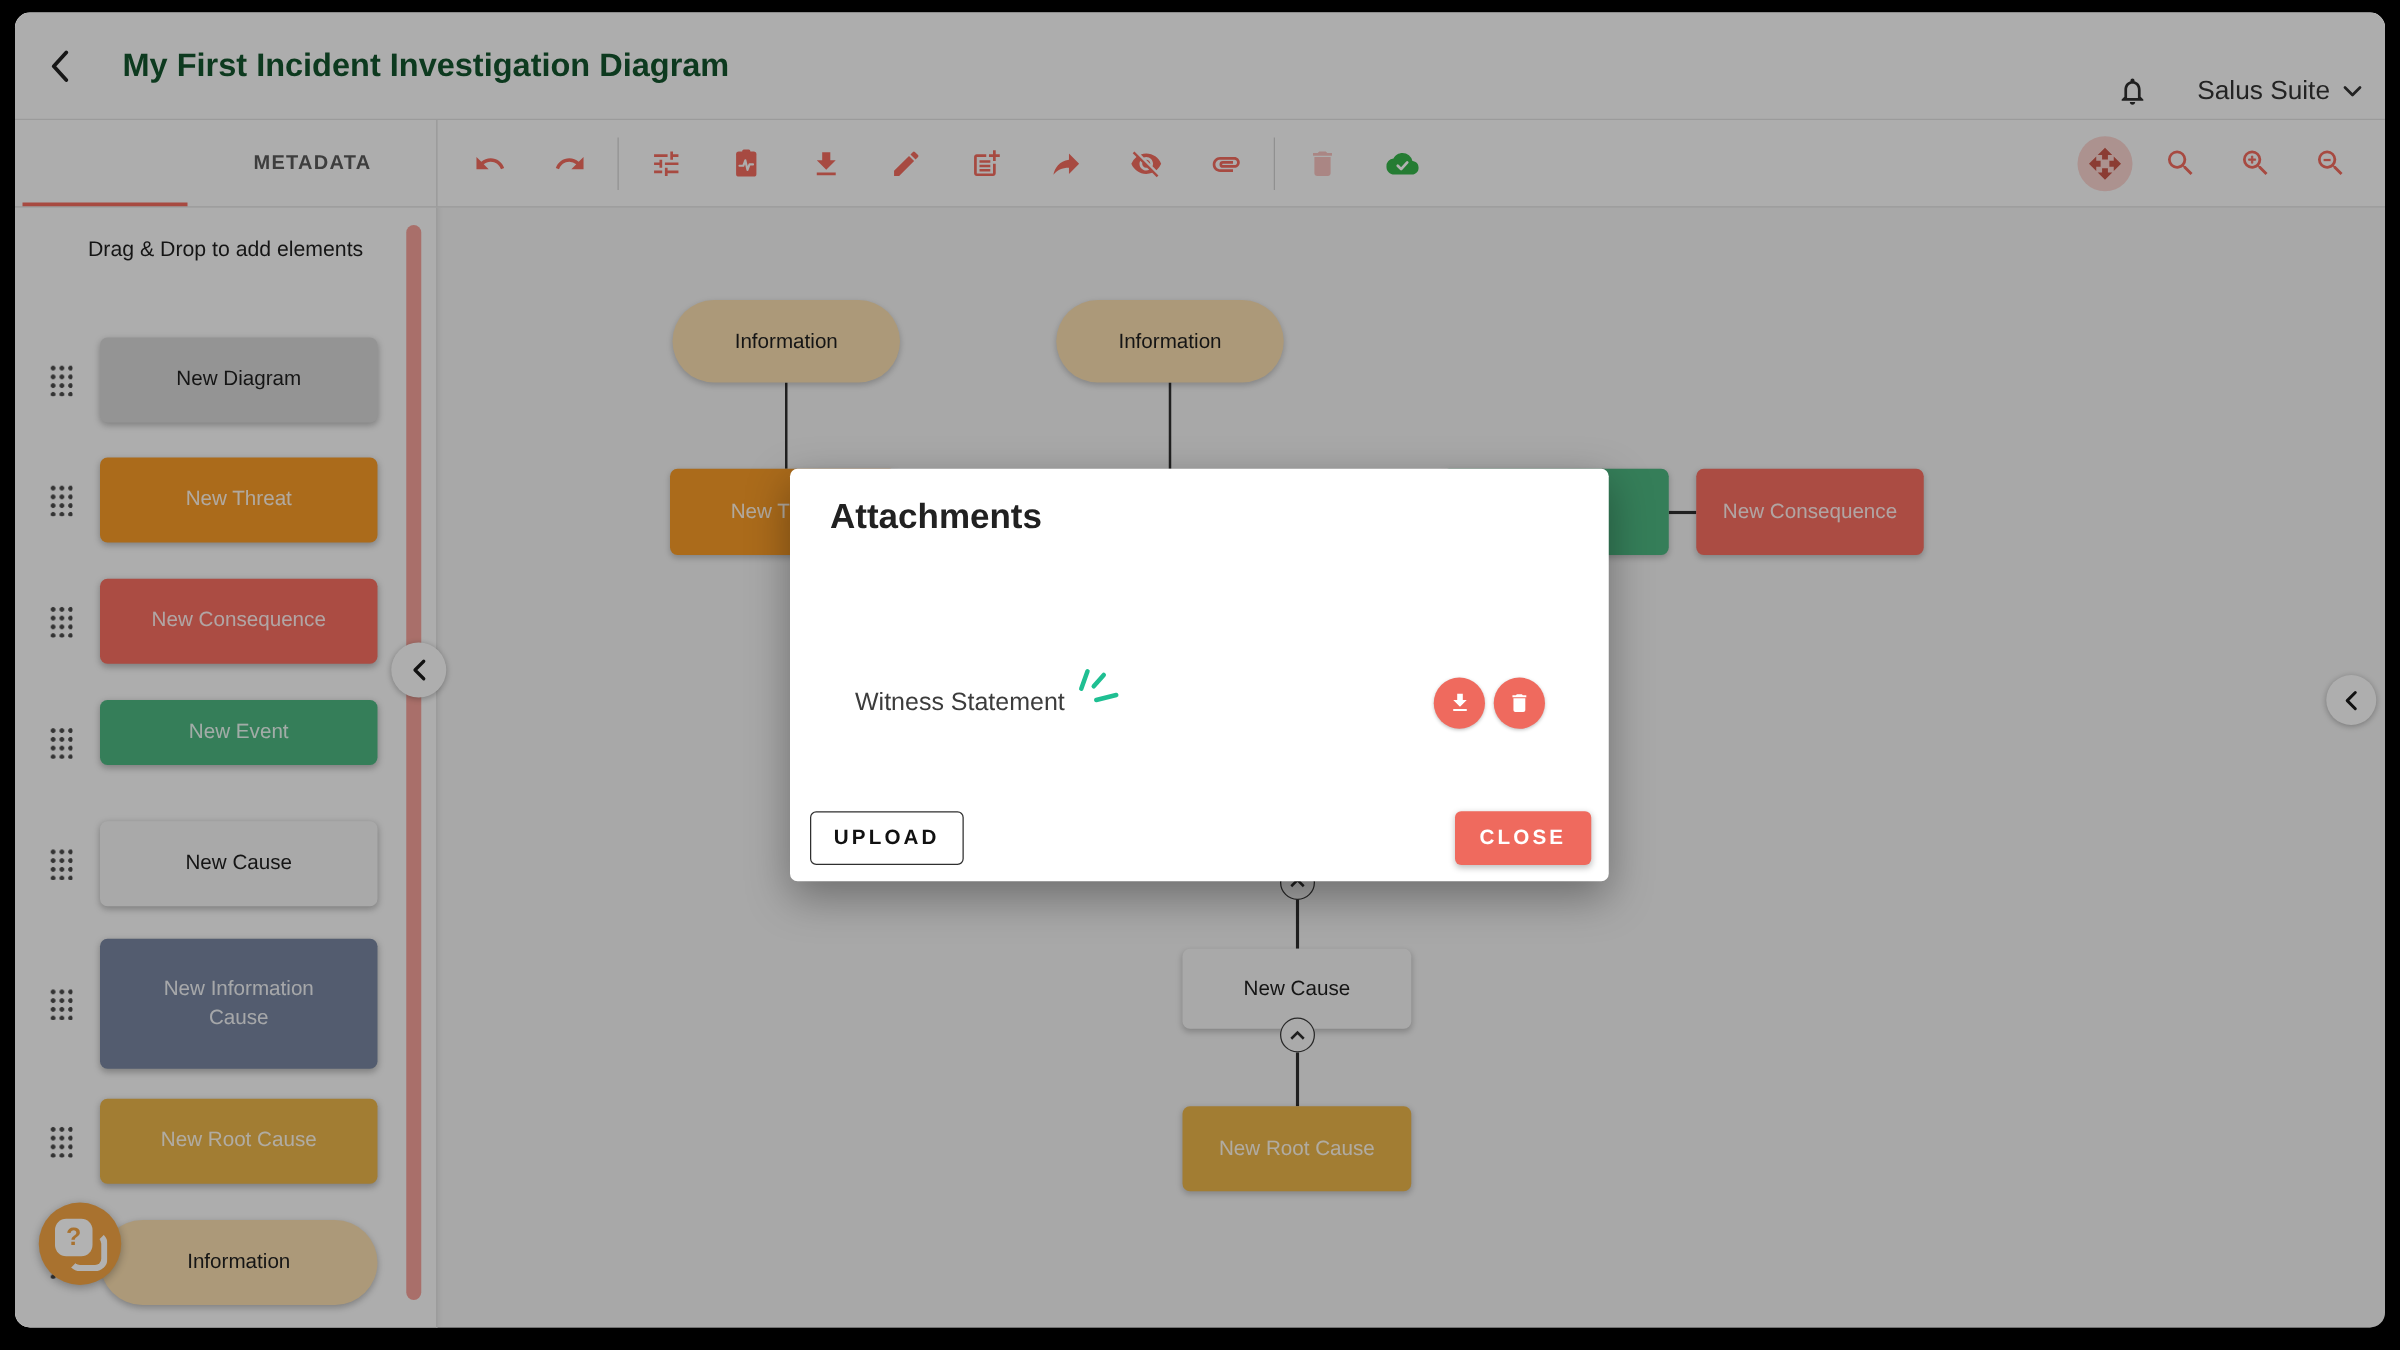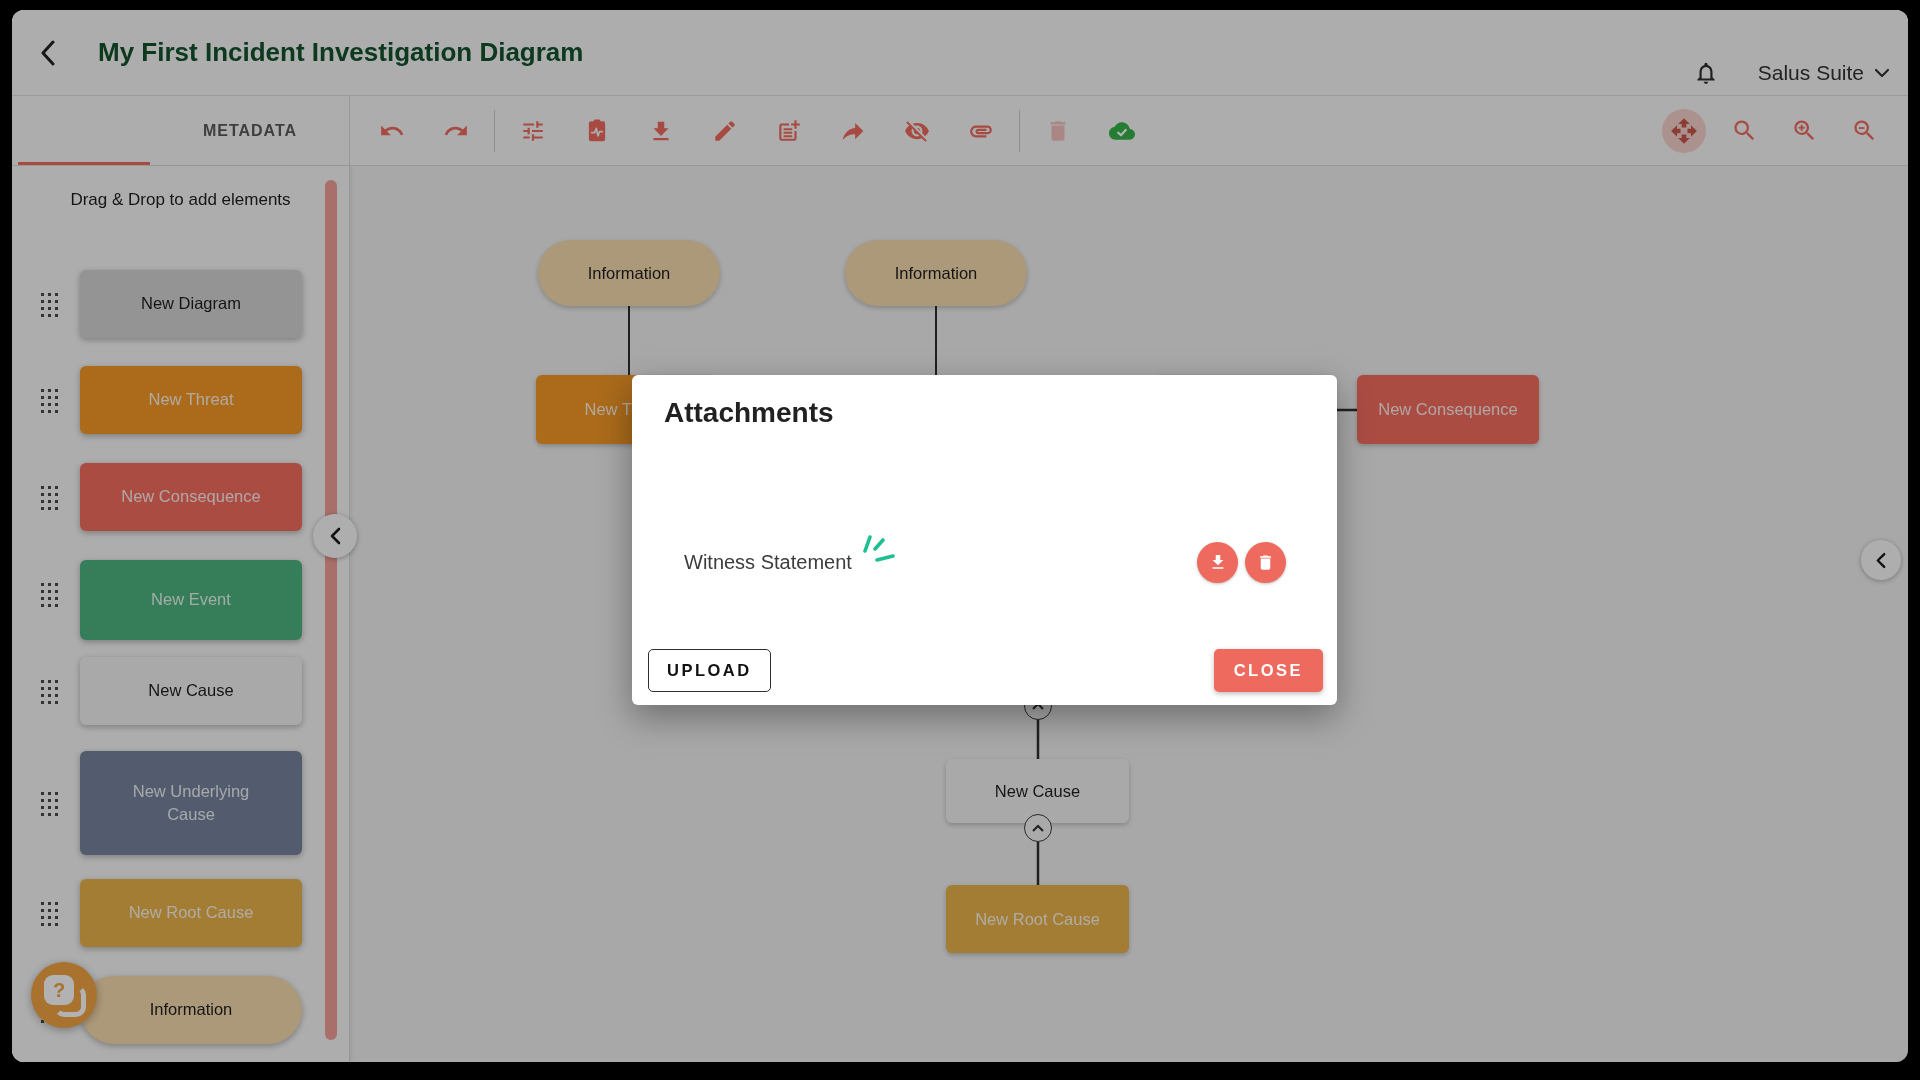--- a/index.html
+++ b/index.html
@@ -62,21 +62,21 @@
   .collapse-right{left:1849px;top:530px;width:40px;height:40px;}
   
   .help-btn{position:absolute;left:19px;top:952px;width:66px;height:66px;border-radius:50%;background:#F2A444;
     border:none;cursor:pointer;z-index:14;box-shadow:0 2px 8px rgba(0,0,0,.3);}
   .help-b2{position:absolute;right:11px;bottom:11px;width:22px;height:22px;border:5px solid transparent;
     border-right-color:#FFF;border-bottom-color:#FFF;border-radius:10px;}
   .help-b1{position:absolute;left:13px;top:13px;width:30px;height:30px;background:#FFF;border-radius:9px;
     display:flex;align-items:center;justify-content:center;font-size:20px;font-weight:700;color:#F2A444;}
   
   .scrim{position:absolute;left:0;top:0;width:100%;height:100%;background:rgba(0,0,0,.30);z-index:50;}
-  .modal{position:absolute;left:620px;top:365px;width:705px;height:330px;background:#FFF;border-radius:6px;
+  .modal{position:absolute;left:620px;top:365px;width:655px;height:330px;background:#FFF;border-radius:6px;
     z-index:100;box-shadow:0 12px 34px rgba(0,0,0,.35);}
   .modal-title{position:absolute;left:32px;top:22px;font-size:28px;font-weight:700;color:#212121;}
   .search-wrap{position:absolute;left:30px;top:88px;width:591px;height:55px;border:1px solid #8F8F8F;
     border-radius:8px;display:flex;align-items:center;box-sizing:border-box;background:#FFF;}
   .search-wrap svg{margin-left:20px;flex:none;}
   .search-input{border:none;outline:none;font-size:20px;color:#424242;margin-left:14px;flex:1;
     font-family:"Liberation Sans",sans-serif;background:transparent;}
   .search-input::placeholder{color:#9A9A9A;}
   .attach-row{position:absolute;left:0;top:160px;width:100%;height:54px;display:flex;align-items:center;}
   .attach-name{margin-left:52px;font-size:20px;color:#3C3C3C;}
@@ -259,29 +259,29 @@
     <div class="pal-row" style="top:201px;">
       <div class="drag-handle" style="top:20px;"></div>
       <button class="pal-btn pal-light" style="top: 0px; height: 68px; background: rgb(245, 154, 40);">New Threat</button>
     </div>
     <div class="pal-row" style="top:298px;">
       <div class="drag-handle" style="top:20px;"></div>
       <button class="pal-btn pal-light" style="top: 0px; height: 68px; background: rgb(245, 110, 96);">New Consequence</button>
     </div>
     <div class="pal-row" style="top:395px;">
       <div class="drag-handle" style="top:20px;"></div>
-      <button class="pal-btn pal-light" style="top: 0px; height: 80px; background: rgb(76, 181, 128);">New Event</button>
+      <button class="pal-btn pal-light" style="top: 0px; height: 52px; background: rgb(76, 181, 128);">New Event</button>
     </div>
     <div class="pal-row" style="top:492px;">
       <div class="drag-handle" style="top:20px;"></div>
       <button class="pal-btn pal-dark" style="top: 0px; height: 68px; background: rgb(243, 243, 243);">New Cause</button>
     </div>
     <div class="pal-row" style="top:586px;">
       <div class="drag-handle" style="top:38px;"></div>
-      <button class="pal-btn pal-light" style="top: 0px; height: 104px; padding: 0px 40px; background: rgb(119, 133, 159);">New Underlying Cause</button>
+      <button class="pal-btn pal-light" style="top: 0px; height: 104px; padding: 0px 40px; background: rgb(119, 133, 159);">New Information Cause</button>
     </div>
     <div class="pal-row" style="top:714px;">
       <div class="drag-handle" style="top:20px;"></div>
       <button class="pal-btn pal-light" style="top: 0px; height: 68px; background: rgb(233, 179, 74);">New Root Cause</button>
     </div>
     <div class="pal-row" style="top:811px;">
       <div class="drag-handle" style="top:20px;"></div>
       <button class="pal-btn pal-dark" style="top: 0px; height: 68px; border-radius: 34px; background: rgb(247, 220, 174);">Information</button>
     </div>
 

